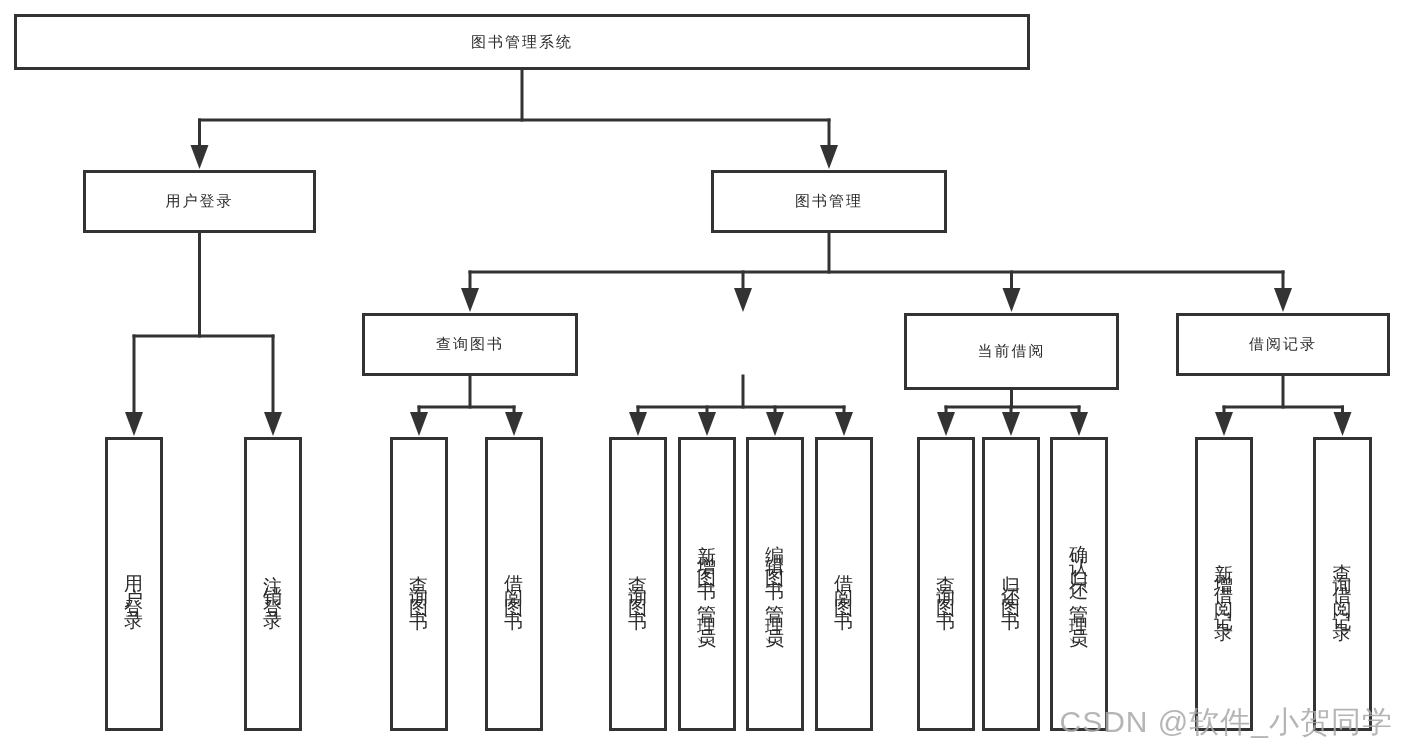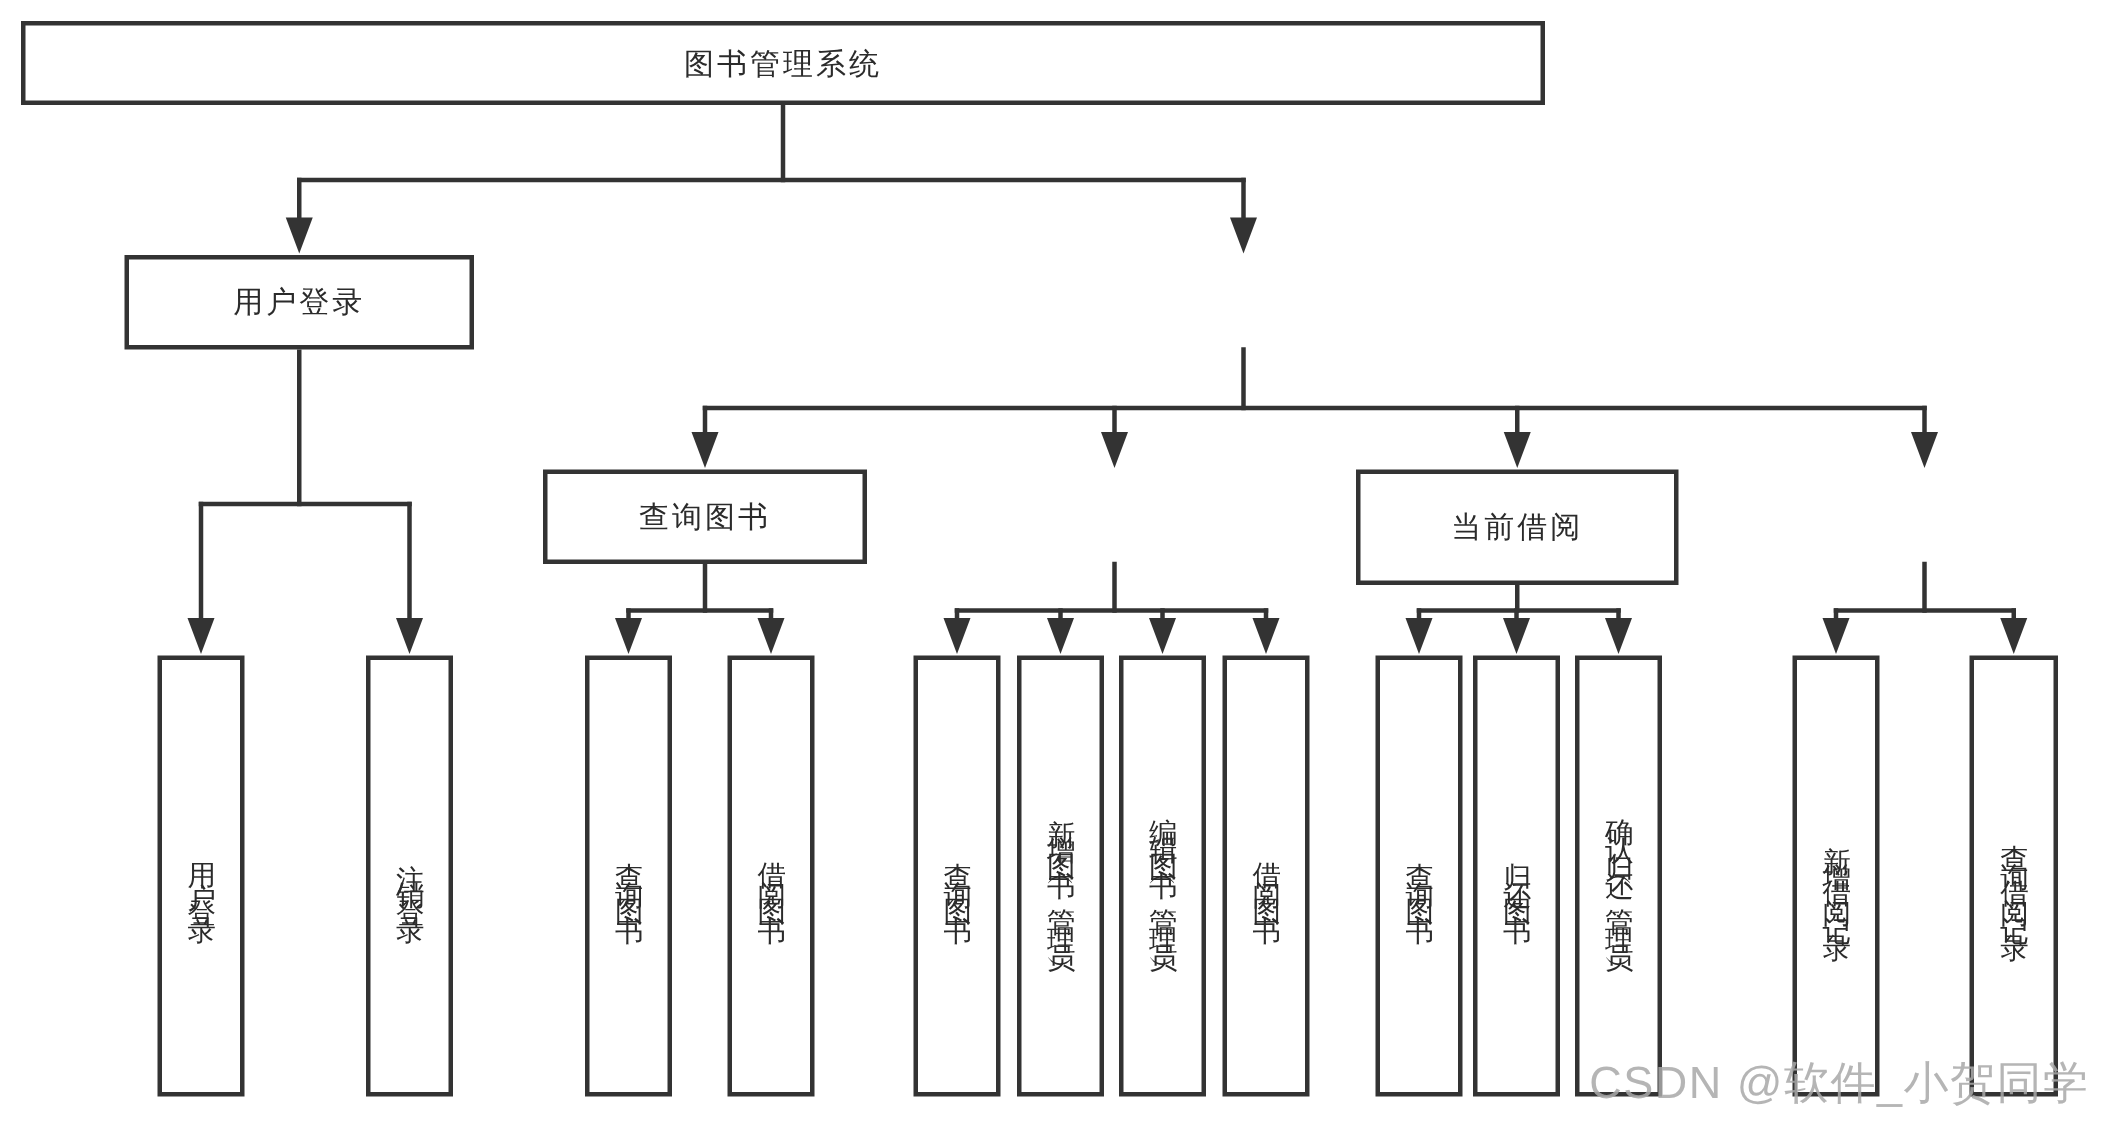--- a/index.html
+++ b/index.html
@@ -21,21 +21,21 @@
     box-sizing: border-box;
     background: var(--box-bg, #ffffff);
     border: 3px solid var(--box-border, #333333);
     display: flex;
     align-items: center;
     justify-content: center;
     z-index: 1;
     color: var(--text, #2b2b2b);
   }
   .node.h .label {
-    font-size: 20px;
+    font-size: 15px;
     letter-spacing: 2px;
     white-space: nowrap;
   }
   .node.v .label {
     writing-mode: vertical-rl;
     text-orientation: mixed;
     font-size: 19px;
     letter-spacing: 12px;
     line-height: 1;
     white-space: nowrap;
@@ -112,26 +112,32 @@
       <polygon points="1333.5,412 1351.5,412 1342.5,436" fill="#333333"></polygon>
     </svg>
 
   <div class="node h" id="box-root" style="left:14px;top:14px;width:1016px;height:56px">
     <span class="label">图书管理系统</span>
   </div>
 
   <div class="node h" id="box-user-login" style="left:83px;top:170px;width:233px;height:63px">
     <span class="label">用户登录</span>
   </div>
+  <div class="node h" id="box-book-mgmt" style="left:711px;top:170px;width:236px;height:63px">
+    <span class="label">图书管理</span>
+  </div>
 
   <div class="node h" id="box-new-book" style="left:362px;top:313px;width:216px;height:63px">
     <span class="label">查询图书</span>
   </div>
   <div class="node h" id="box-current-borrow" style="left:904px;top:313px;width:215px;height:77px">
     <span class="label">当前借阅</span>
+  </div>
+  <div class="node h" id="box-borrow-records" style="left:1176px;top:313px;width:214px;height:63px">
+    <span class="label">借阅记录</span>
   </div>
 
   <div class="node v" id="leaf-user-login" style="left:105px;top:437px;width:58px;height:294px">
     <span class="label">用户登录</span>
   </div>
   <div class="node v" id="leaf-logout" style="left:244px;top:437px;width:58px;height:294px">
     <span class="label">注销登录</span>
   </div>
 
   <div class="node v" id="leaf-nb-query" style="left:390px;top:437px;width:58px;height:294px">

